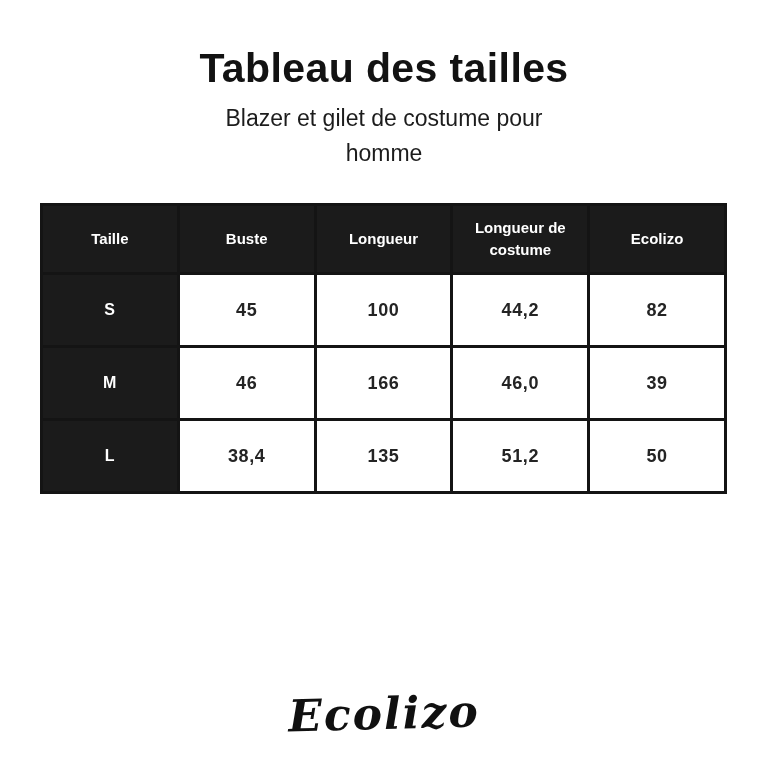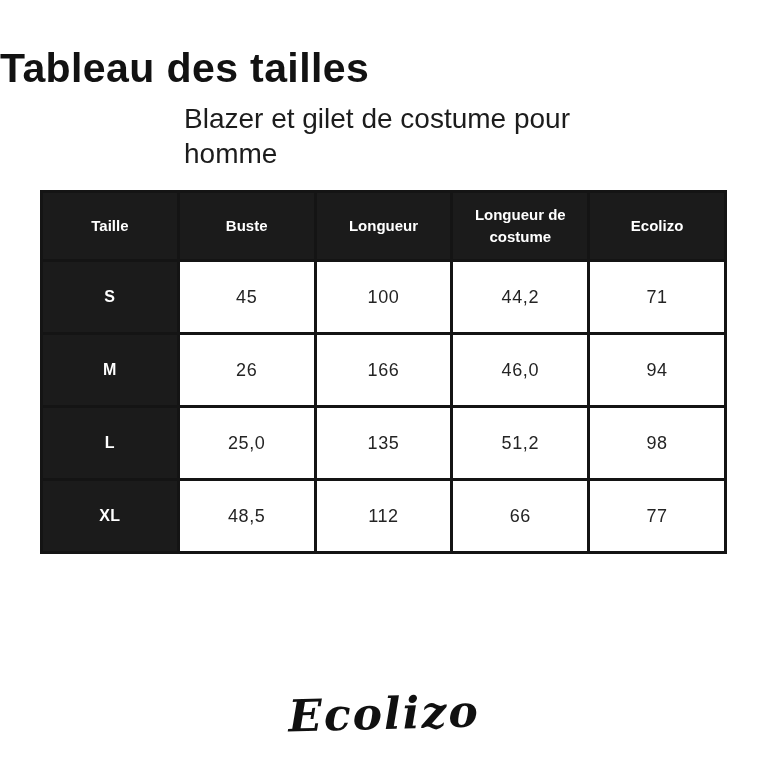--- a/index.html
+++ b/index.html
@@ -11,39 +11,40 @@
   }
   .page {
     position: relative;
     width: 768px; height: 768px;
     background: #ffffff;
     overflow: hidden;
   }
   .header {
     position: absolute;
     top: 48px; left: 0; right: 0;
+    text-align: center;
   }
   .title {
     font-size: 41px;
     font-weight: 800;
     letter-spacing: 0.4px;
     line-height: 1.0;
     color: #121212;
   }
   .subtitle {
     margin: 12px auto 0;
     max-width: 400px;
-    font-size: 28px;
+    font-size: 23px;
     font-weight: 400;
     line-height: 35px;
     color: #1c1c1c;
   }
   table.size-chart {
     position: absolute;
-    top: 190px; left: 40px;
+    top: 203px; left: 40px;
     width: 687px;
     border-collapse: collapse;
     table-layout: fixed;
   }
   .size-chart col { width: 20%; }
   .size-chart th, .size-chart td {
     border: 3px solid #141414;
     text-align: center;
     vertical-align: middle;
   }
@@ -62,21 +63,21 @@
     color: #ffffff;
     font-size: 16px;
     font-weight: 700;
     letter-spacing: 0.5px;
   }
   .size-chart tbody td {
     height: 73px;
     background: #ffffff;
     color: #242424;
     font-size: 18px;
-    font-weight: 400;
+    font-weight: 700;
     letter-spacing: 0.6px;
   }
   .brand {
     position: absolute;
     top: 688px; left: 0; right: 0;
     text-align: center;
     font-family: "DejaVu Serif", serif;
     font-style: italic;
     font-weight: 600;
     font-size: 44px;
@@ -111,41 +112,34 @@
         <th>Longueur de costume</th>
         <th>Ecolizo</th>
       </tr>
     </thead>
     <tbody>
       <tr>
         <th>S</th>
         <td>45</td>
         <td>100</td>
         <td>44,2</td>
-        <td>71</td>
+        <td>82</td>
       </tr>
       <tr>
         <th>M</th>
-        <td>26</td>
+        <td>46</td>
         <td>166</td>
         <td>46,0</td>
-        <td>94</td>
+        <td>39</td>
       </tr>
       <tr>
         <th>L</th>
-        <td>25,0</td>
+        <td>38,4</td>
         <td>135</td>
         <td>51,2</td>
-        <td>98</td>
-      </tr>
-      <tr>
-        <th>XL</th>
-        <td>48,5</td>
-        <td>112</td>
-        <td>66</td>
-        <td>77</td>
+        <td>50</td>
       </tr>
     </tbody>
   </table>
 
   <div class="brand">Ecolizo</div>
 
 </div>
 
 </body></html>

